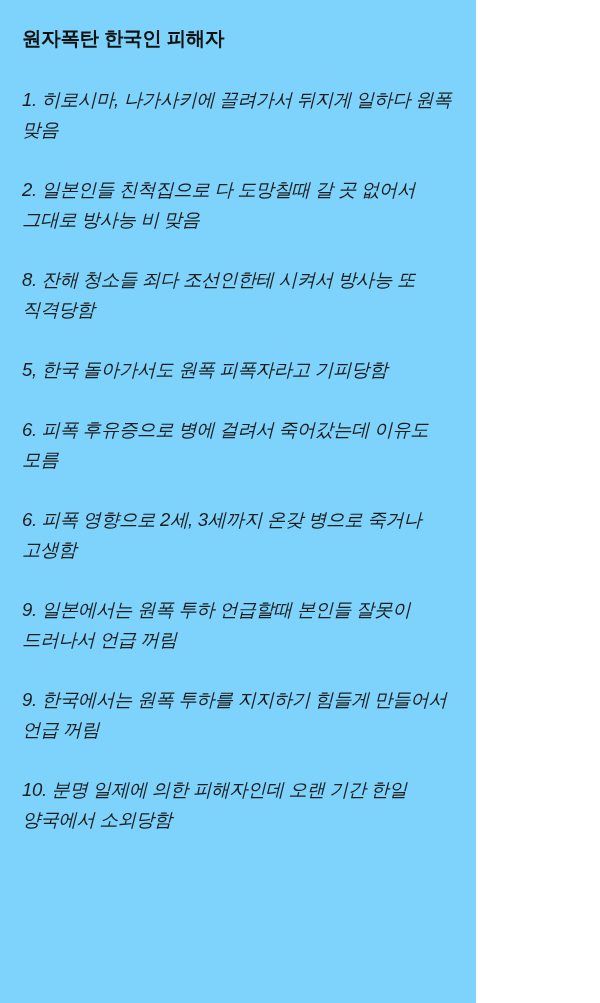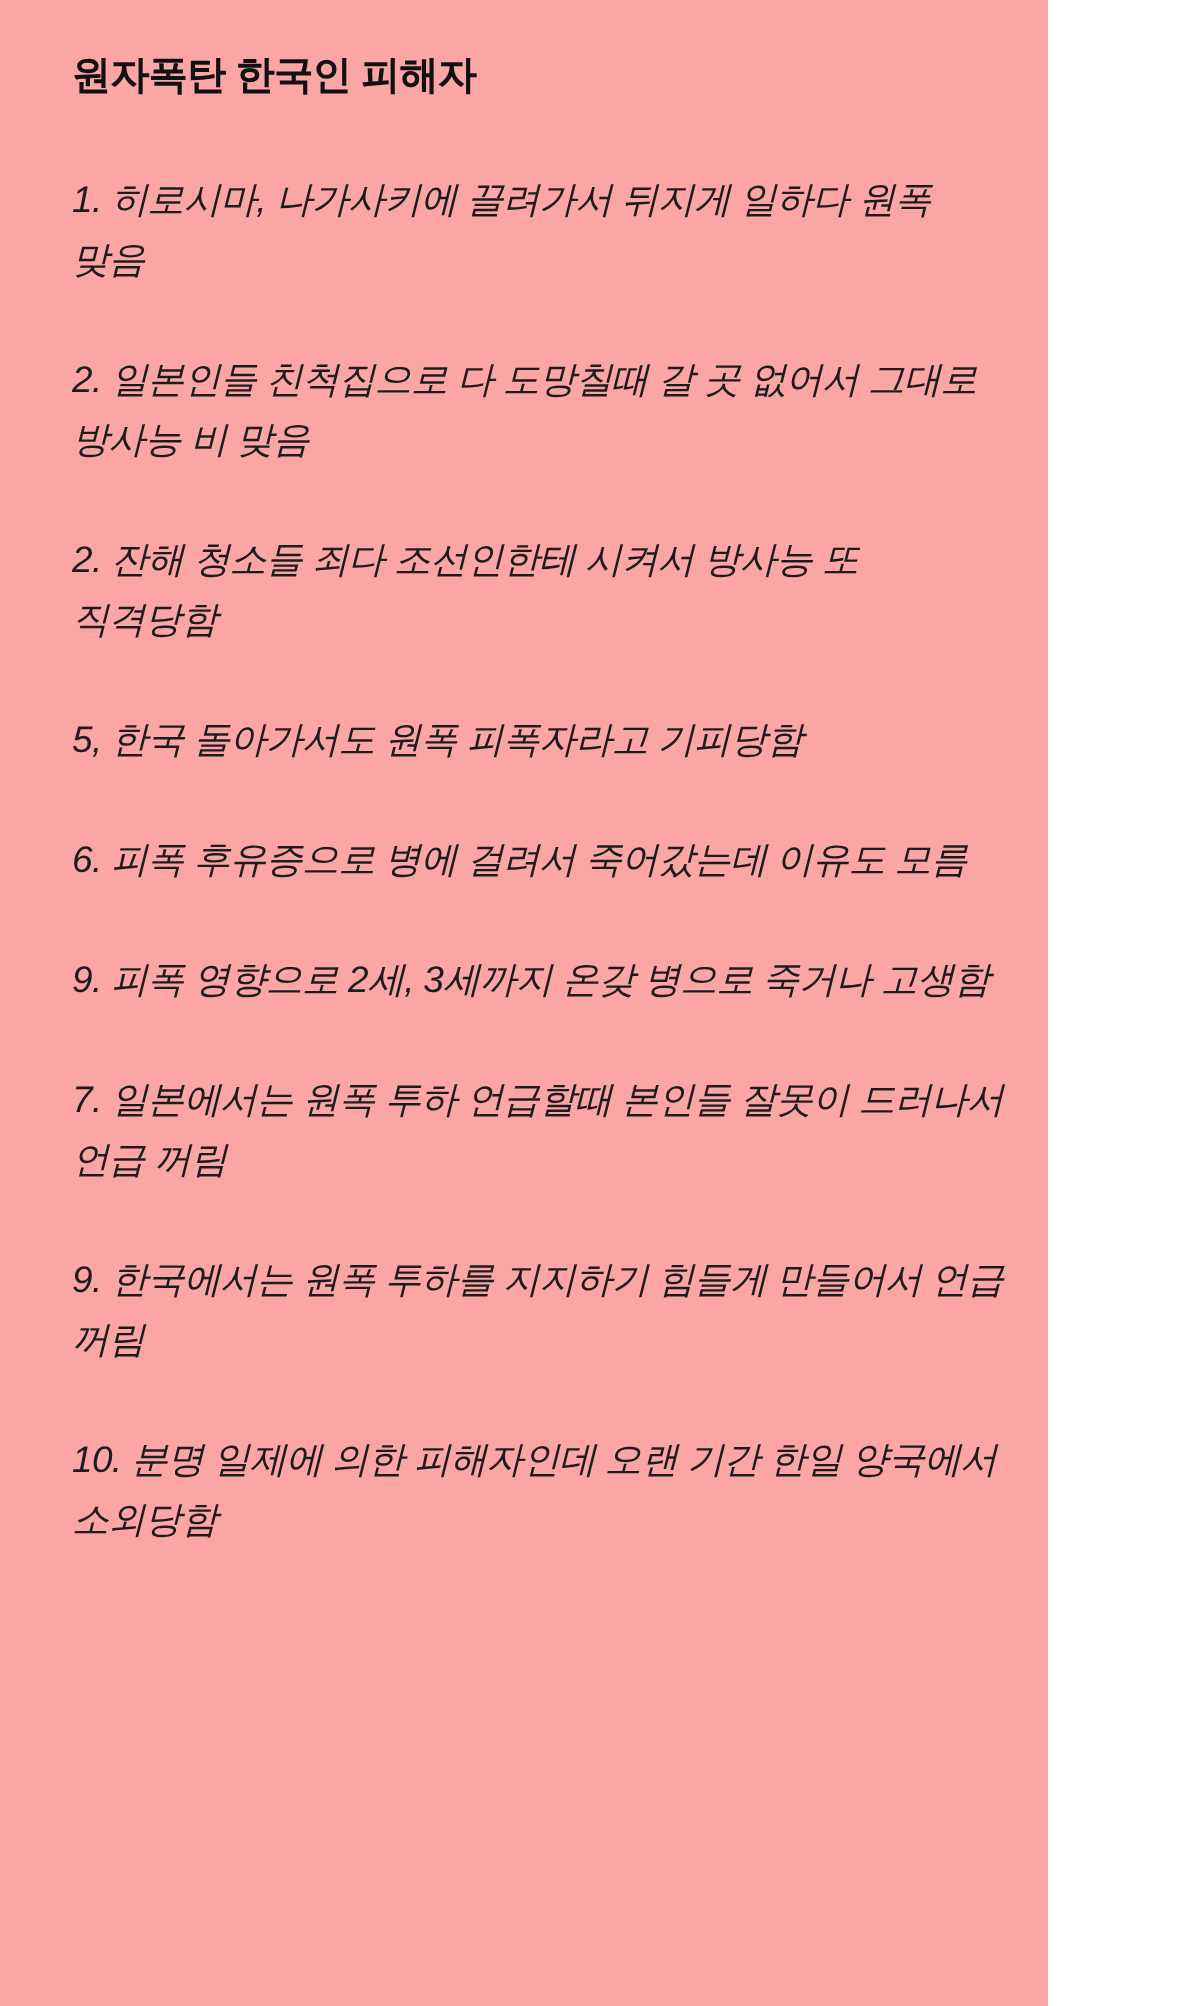--- a/index.html
+++ b/index.html
@@ -8,25 +8,25 @@
     background: #ffffff;
   }
   body {
     width: 600px;
     min-height: 1003px;
     font-family: "Liberation Sans", "DejaVu Sans", sans-serif;
     color: #1a1a1a;
     -webkit-font-smoothing: antialiased;
   }
   .page {
-    width: 524px;
+    width: 476px;
     min-height: 1003px;
     box-sizing: border-box;
-    padding: 26px 22px 20px 36px;
-    background: #fca5a5;
+    padding: 26px 22px 20px 22px;
+    background: #7dd3fc;
     position: relative;
   }
   .doc-title {
     font-size: 19.5px;
     font-weight: bold;
     letter-spacing: -0.3px;
     line-height: 1.3;
     margin: 0 0 34px 0;
     color: #111111;
   }
@@ -49,21 +49,21 @@
   }
 </style>
 </head>
 <body>
 
 <div class="page">
   <h1 class="doc-title">원자폭탄 한국인 피해자</h1>
   <ul class="item-list">
     <li class="item">1. 히로시마, 나가사키에 끌려가서 뒤지게 일하다 원폭 맞음</li>
     <li class="item">2. 일본인들 친척집으로 다 도망칠때 갈 곳 없어서 그대로 방사능 비 맞음</li>
-    <li class="item">2. 잔해 청소들 죄다 조선인한테 시켜서 방사능 또 직격당함</li>
+    <li class="item">8. 잔해 청소들 죄다 조선인한테 시켜서 방사능 또 직격당함</li>
     <li class="item">5, 한국 돌아가서도 원폭 피폭자라고 기피당함</li>
     <li class="item">6. 피폭 후유증으로 병에 걸려서 죽어갔는데 이유도 모름</li>
-    <li class="item">9. 피폭 영향으로 2세, 3세까지 온갖 병으로 죽거나 고생함</li>
-    <li class="item">7. 일본에서는 원폭 투하 언급할때 본인들 잘못이 드러나서 언급 꺼림</li>
+    <li class="item">6. 피폭 영향으로 2세, 3세까지 온갖 병으로 죽거나 고생함</li>
+    <li class="item">9. 일본에서는 원폭 투하 언급할때 본인들 잘못이 드러나서 언급 꺼림</li>
     <li class="item">9. 한국에서는 원폭 투하를 지지하기 힘들게 만들어서 언급 꺼림</li>
     <li class="item">10. 분명 일제에 의한 피해자인데 오랜 기간 한일 양국에서 소외당함</li>
   </ul>
 </div>
 
 </body></html>

